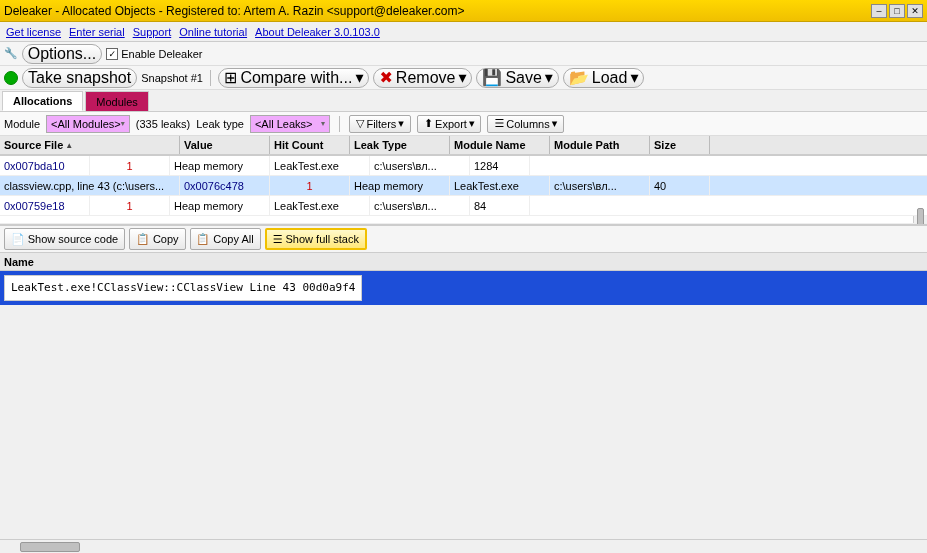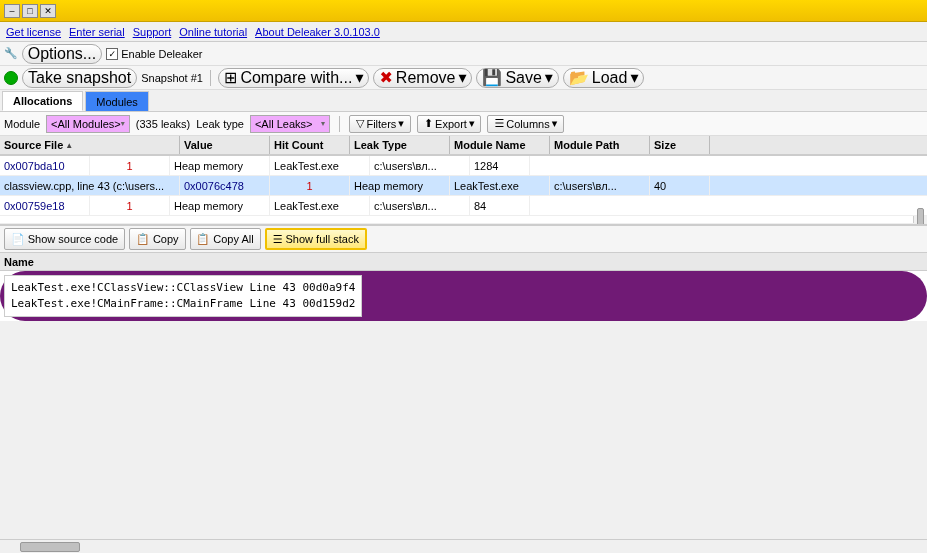--- a/index.html
+++ b/index.html
@@ -110,21 +110,21 @@
       display: flex;
       align-items: flex-end;
       padding-left: 2px;
       border-bottom: 1px solid #ccc;
     }
     .tab {
       padding: 2px 10px;
       font-size: 11px;
       border: 1px solid #ccc;
       border-bottom: none;
-      background: #3b82f6;
+      background: #be185d;
       cursor: pointer;
       margin-right: 2px;
       color: #000;
       height: 20px;
       display: flex; align-items: center;
     }
     .tab.active {
       background: #fff;
       font-weight: bold;
       border-bottom: 1px solid #fff;
@@ -254,22 +254,21 @@
       height: 18px;
       display: flex;
       align-items: center;
       padding: 0 4px;
       border-bottom: 1px solid #ccc;
       font-size: 11px;
       font-weight: bold;
     }
     #stack-content {
       padding: 4px;
-      background: #701a75;
-      border-radius: 26px;
+      background: #1d4ed8;
     }
     .stack-box {
       border: 1px solid #ccc;
       padding: 4px 6px;
       background: #fff;
       display: inline-block;
       min-width: 330px;
     }
     .stack-line {
       font-size: 11px;
@@ -305,20 +304,21 @@
     .w-leaktype { width: 100px; }
     .w-modname { width: 100px; }
     .w-modpath { width: 100px; }
     .w-size { width: 60px; }
     .red-text { color: #cc0000; }
   </style>
 </head>
 <body>
 
 <div id="title-bar">
+  <span id="title-text">Deleaker - Allocated Objects - Registered to: Artem A. Razin &lt;support@deleaker.com&gt;</span>
   <div id="title-bar-controls">
     <div class="title-btn">–</div>
     <div class="title-btn">□</div>
     <div class="title-btn">✕</div>
   </div>
 </div>
 
 <div id="menu-bar">
   <span class="menu-item">Get license</span>
   <span class="menu-item">Enter serial</span>
@@ -529,20 +529,19 @@
   </div>
 </div>
 
 <div id="stack-area">
   <div id="stack-name-header">
     <span>Name</span>
   </div>
   <div id="stack-content">
     <div class="stack-box">
       <div class="stack-line">LeakTest.exe!CClassView::CClassView Line 43 00d0a9f4</div>
-      <div class="stack-line">LeakTest.exe!CMainFrame::CMainFrame Line 43 00d159d2</div>
     </div>
   </div>
 </div>
 
 <div class="scrollbar-h">
   <div class="scrollbar-h-thumb"></div>
 </div>
 
 </body></html>

